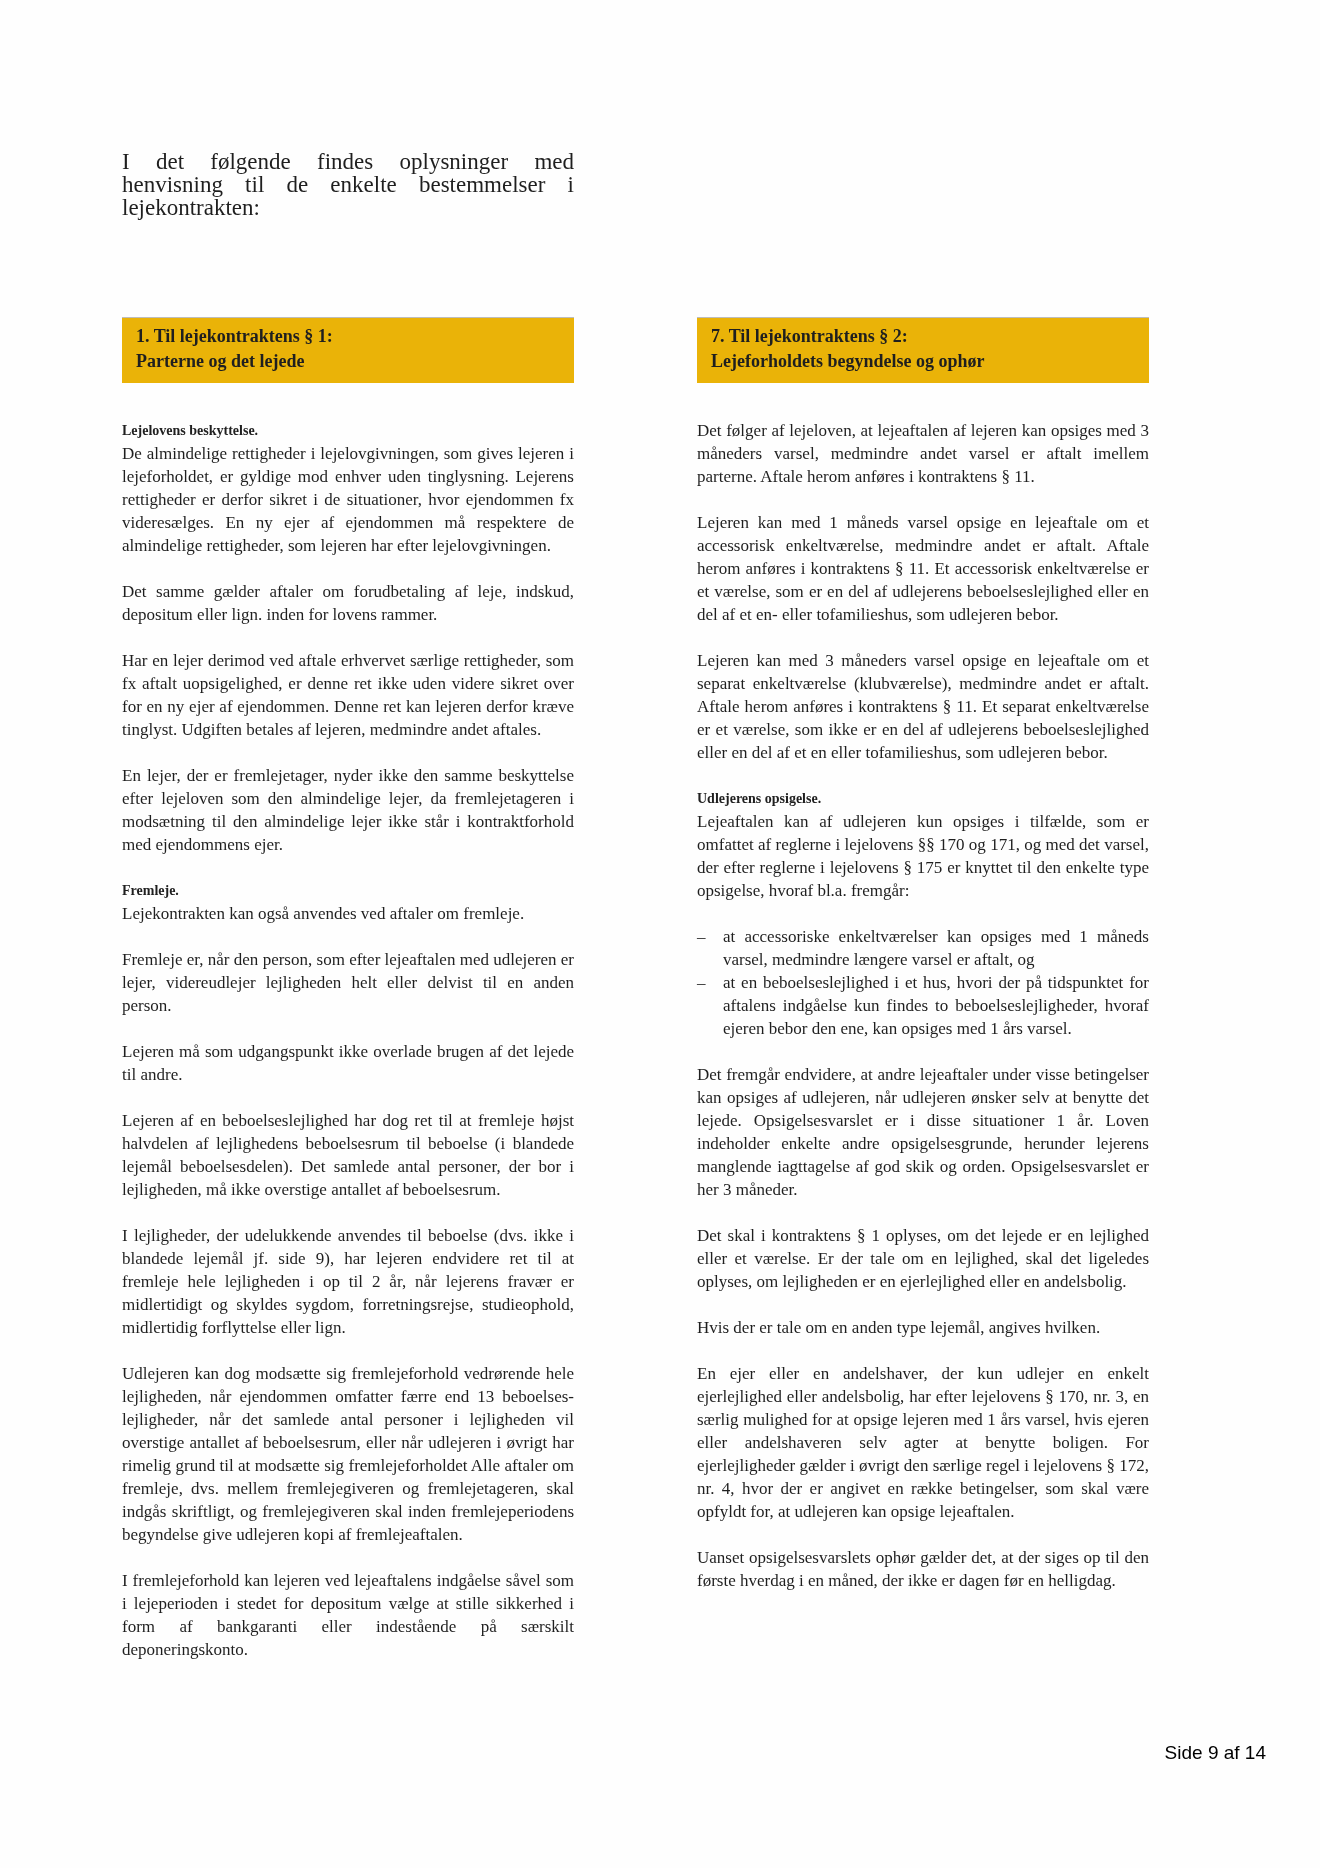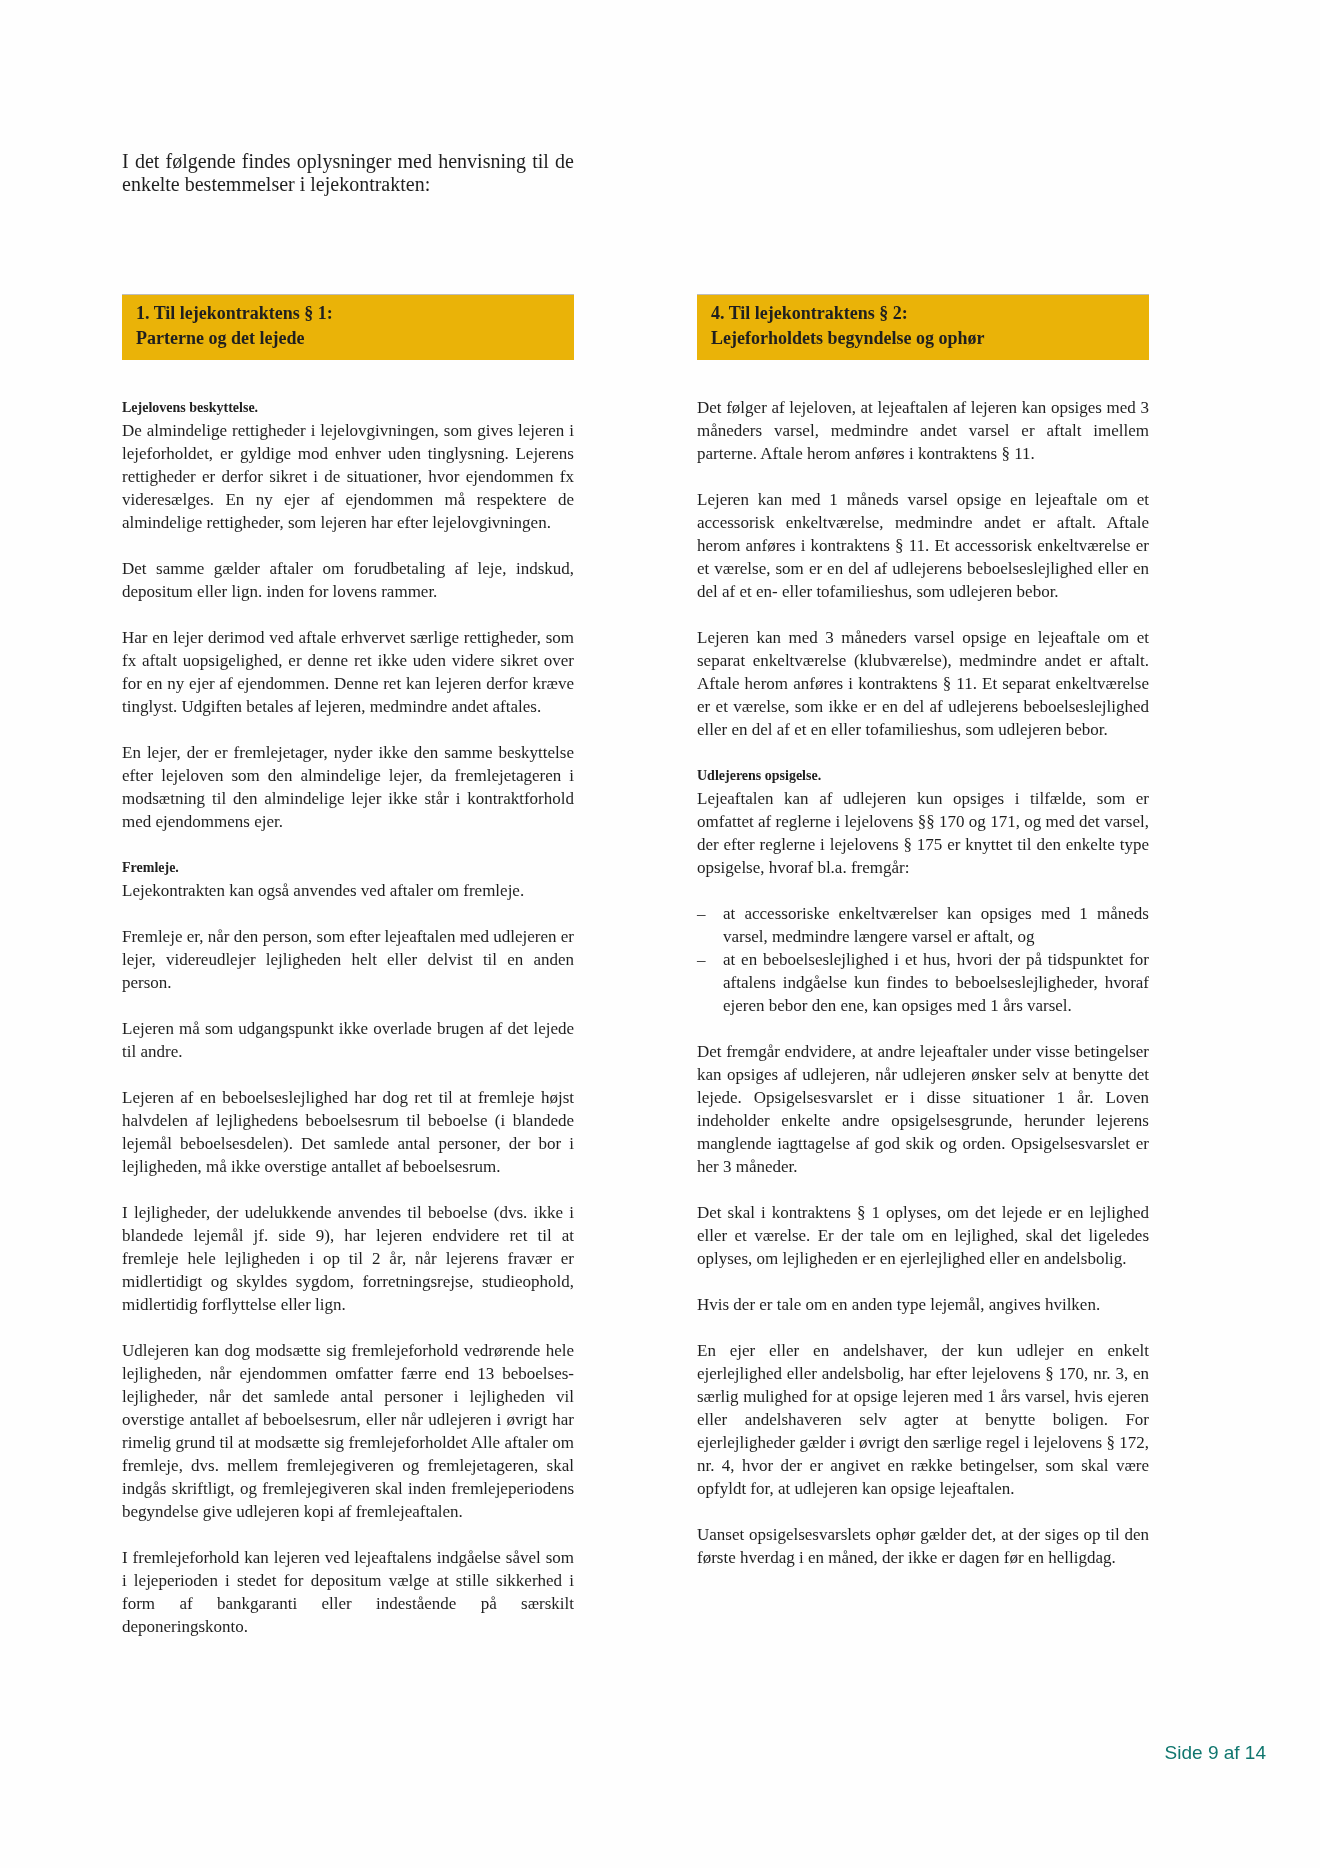--- a/index.html
+++ b/index.html
@@ -13,21 +13,21 @@
     overflow: hidden;
   }
   .content {
     position: absolute;
     top: 150px;
     left: 122px;
     width: 1028px;
   }
   .intro {
     width: 452px;
-    font-size: 20px;
+    font-size: 23px;
     line-height: 23px;
     text-align: justify;
     margin: 0 0 98px 0;
   }
   .columns {
     display: flex;
     gap: 123px;
   }
   .col {
     width: 452px;
@@ -70,21 +70,21 @@
   .dash-text {
     flex: 1;
     text-align: justify;
   }
   .footer {
     position: absolute;
     top: 1742px;
     right: 54px;
     font-family: "Liberation Sans", sans-serif;
     font-size: 19px;
-    color: #0f766e;
+    color: #000000;
   }
 </style>
 </head>
 <body>
 
 <div class="page">
   <div class="content">
 
     <p class="intro">I det følgende findes oplysninger med henvisning til de enkelte bestemmelser i lejekontrakten:</p>
 
@@ -107,21 +107,21 @@
         <p class="para">Fremleje er, når den person, som efter lejeaftalen med udlejeren er lejer, videreudlejer lejligheden helt eller delvist til en anden person.</p>
         <p class="para">Lejeren må som udgangspunkt ikke overlade brugen af det lejede til andre.</p>
         <p class="para">Lejeren af en beboelseslejlighed har dog ret til at fremleje højst halvdelen af lejlighedens beboelsesrum til beboelse (i blandede lejemål beboelsesdelen). Det samlede antal personer, der bor i lejligheden, må ikke overstige antallet af beboelsesrum.</p>
         <p class="para">I lejligheder, der udelukkende anvendes til beboelse (dvs. ikke i blandede lejemål jf. side 9), har lejeren endvidere ret til at fremleje hele lejligheden i op til 2 år, når lejerens fravær er midlertidigt og skyldes sygdom, forretningsrejse, studieophold, midlertidig forflyttelse eller lign.</p>
         <p class="para">Udlejeren kan dog modsætte sig fremlejeforhold vedrørende hele lejligheden, når ejendommen omfatter færre end 13 beboelses-lejligheder, når det samlede antal personer i lejligheden vil overstige antallet af beboelsesrum, eller når udlejeren i øvrigt har rimelig grund til at modsætte sig fremlejeforholdet Alle aftaler om fremleje, dvs. mellem fremlejegiveren og fremlejetageren, skal indgås skriftligt, og fremlejegiveren skal inden fremlejeperiodens begyndelse give udlejeren kopi af fremlejeaftalen.</p>
         <p class="para">I fremlejeforhold kan lejeren ved lejeaftalens indgåelse såvel som i lejeperioden i stedet for depositum vælge at stille sikkerhed i form af bankgaranti eller indestående på særskilt deponeringskonto.</p>
       </div>
 
       <div class="col">
         <div class="col-header">
-          <div>4.  Til lejekontraktens § 2:</div>
+          <div>7.  Til lejekontraktens § 2:</div>
           <div>Lejeforholdets begyndelse og ophør</div>
         </div>
 
         <p class="para">Det følger af lejeloven, at lejeaftalen af lejeren kan opsiges med 3 måneders varsel, medmindre andet varsel er aftalt imellem parterne. Aftale herom anføres i kontraktens § 11.</p>
         <p class="para">Lejeren kan med 1 måneds varsel opsige en lejeaftale om et accessorisk enkeltværelse, medmindre andet er aftalt. Aftale herom anføres i kontraktens § 11. Et accessorisk enkeltværelse er et værelse, som er en del af udlejerens beboelseslejlighed eller en del af et en- eller tofamilieshus, som udlejeren bebor.</p>
         <p class="para">Lejeren kan med 3 måneders varsel opsige en lejeaftale om et separat enkeltværelse (klubværelse), medmindre andet er aftalt. Aftale herom anføres i kontraktens § 11. Et separat enkeltværelse er et værelse, som ikke er en del af udlejerens beboelseslejlighed eller en del af et en eller tofamilieshus, som udlejeren bebor.</p>
 
         <h3 class="sec-heading">Udlejerens opsigelse.</h3>
         <p class="para">Lejeaftalen kan af udlejeren kun opsiges i tilfælde, som er omfattet af reglerne i lejelovens §§ 170 og 171, og med det varsel, der efter reglerne i lejelovens § 175 er knyttet til den enkelte type opsigelse, hvoraf bl.a. fremgår:</p>
 

